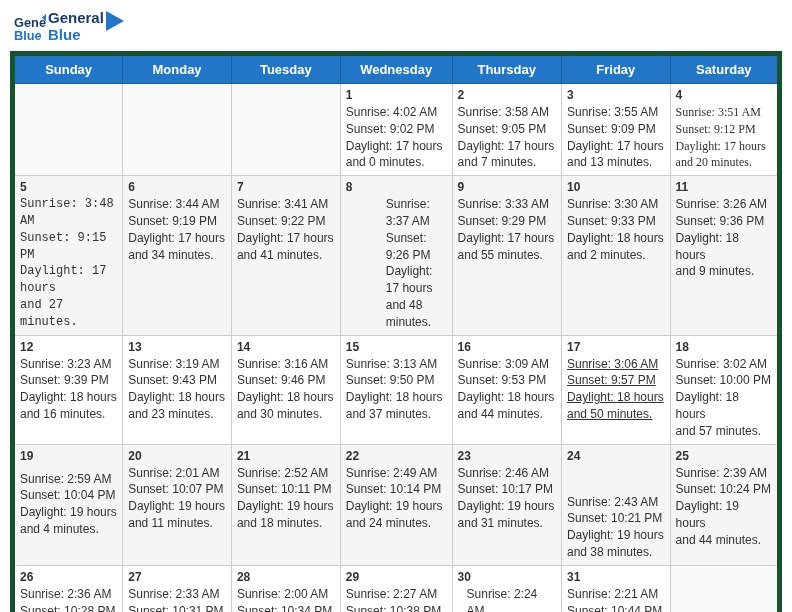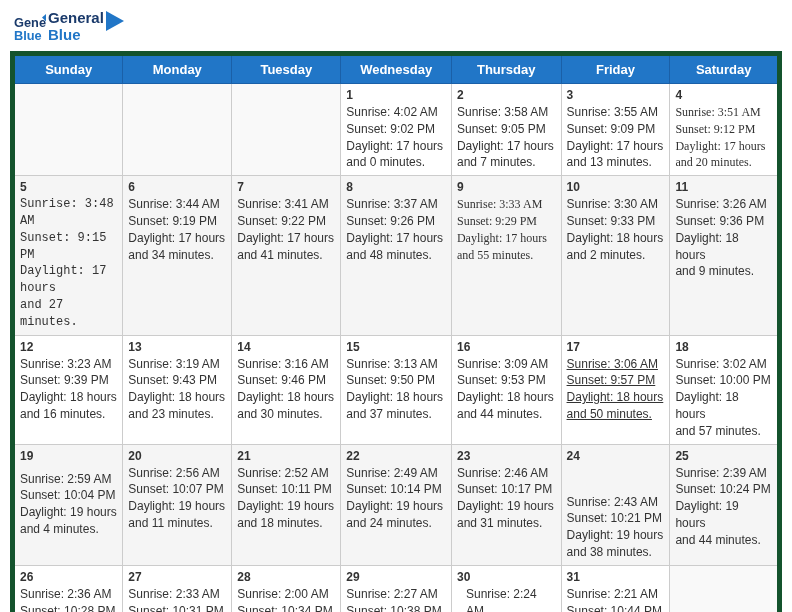--- a/index.html
+++ b/index.html
@@ -186,28 +186,28 @@
         </td>
         <td>
           <span class="day-number">7</span>
           <div class="day-info" style="white-space: pre-line;">Sunrise: 3:41 AM
 Sunset: 9:22 PM
 Daylight: 17 hours
 and 41 minutes.</div>
         </td>
         <td>
           <span class="day-number">8</span>
-          <div class="day-info" style="white-space: pre-line;">Sunrise: 3:37 AM
+          <div class="day-info" style="white-space: pre-line; margin-left: 40px;">Sunrise: 3:37 AM
 Sunset: 9:26 PM
 Daylight: 17 hours
 and 48 minutes.</div>
         </td>
         <td>
           <span class="day-number">9</span>
-          <div class="day-info" style="white-space: pre-line; font-family: Liberation Serif, serif;">Sunrise: 3:33 AM
+          <div class="day-info" style="white-space: pre-line;">Sunrise: 3:33 AM
 Sunset: 9:29 PM
 Daylight: 17 hours
 and 55 minutes.</div>
         </td>
         <td>
           <span class="day-number">10</span>
           <div class="day-info" style="white-space: pre-line;">Sunrise: 3:30 AM
 Sunset: 9:33 PM
 Daylight: 18 hours
 and 2 minutes.</div>
@@ -274,21 +274,21 @@
       <tr>
         <td>
           <span class="day-number">19</span>
           <div class="day-info" style="white-space: pre-line; margin-top: 8px;">Sunrise: 2:59 AM
 Sunset: 10:04 PM
 Daylight: 19 hours
 and 4 minutes.</div>
         </td>
         <td>
           <span class="day-number">20</span>
-          <div class="day-info" style="white-space: pre-line;">Sunrise: 2:56 AM
+          <div class="day-info" style="white-space: pre-line;">Sunrise: 2:01 AM
 Sunset: 10:07 PM
 Daylight: 19 hours
 and 11 minutes.</div>
         </td>
         <td>
           <span class="day-number">21</span>
           <div class="day-info" style="white-space: pre-line;">Sunrise: 2:52 AM
 Sunset: 10:11 PM
 Daylight: 19 hours
 and 18 minutes.</div>

